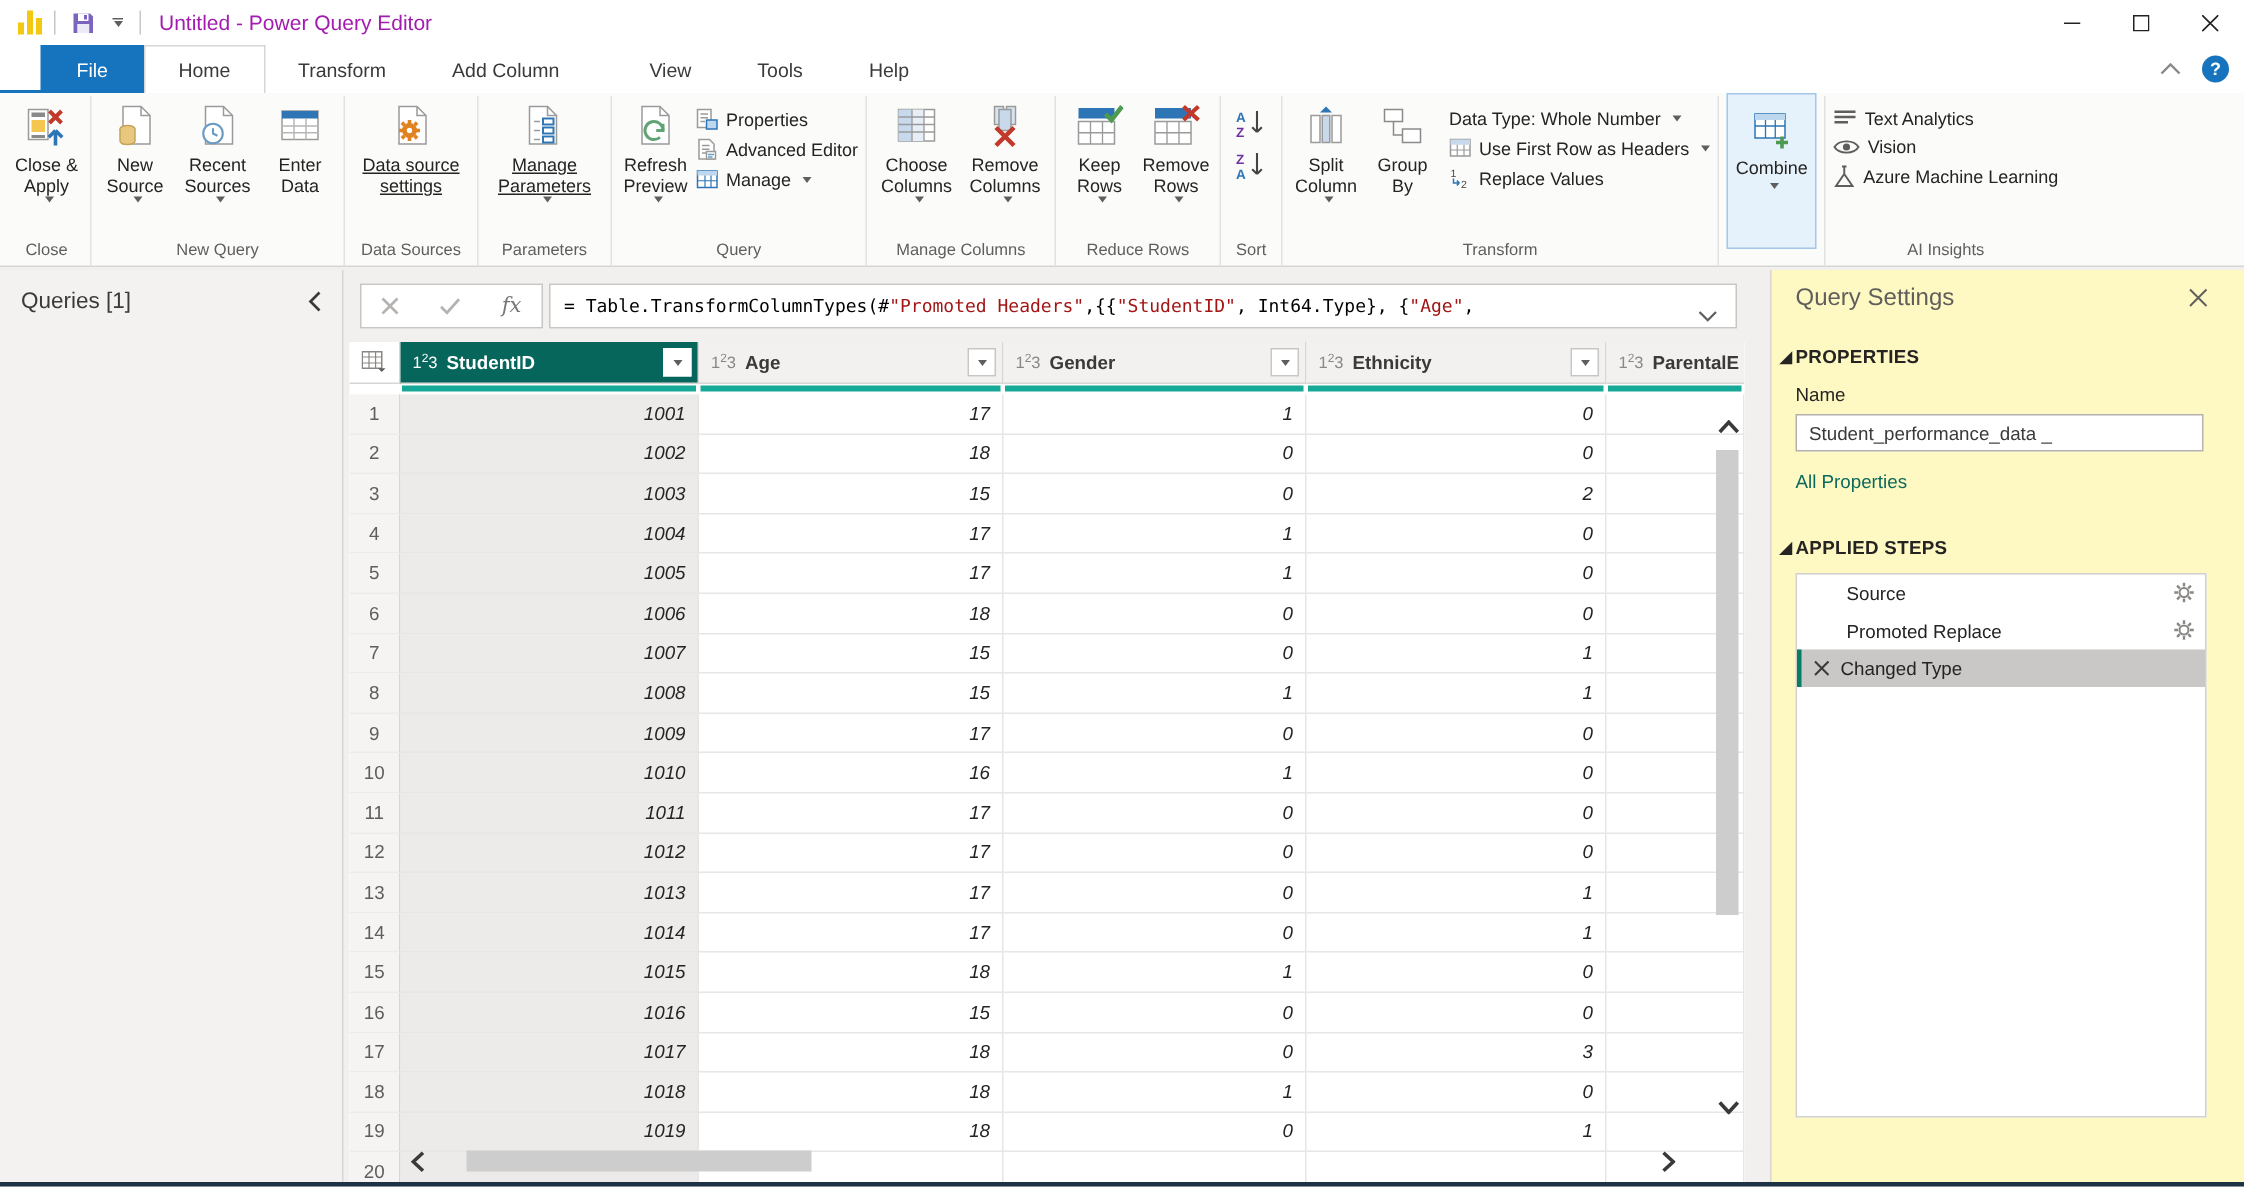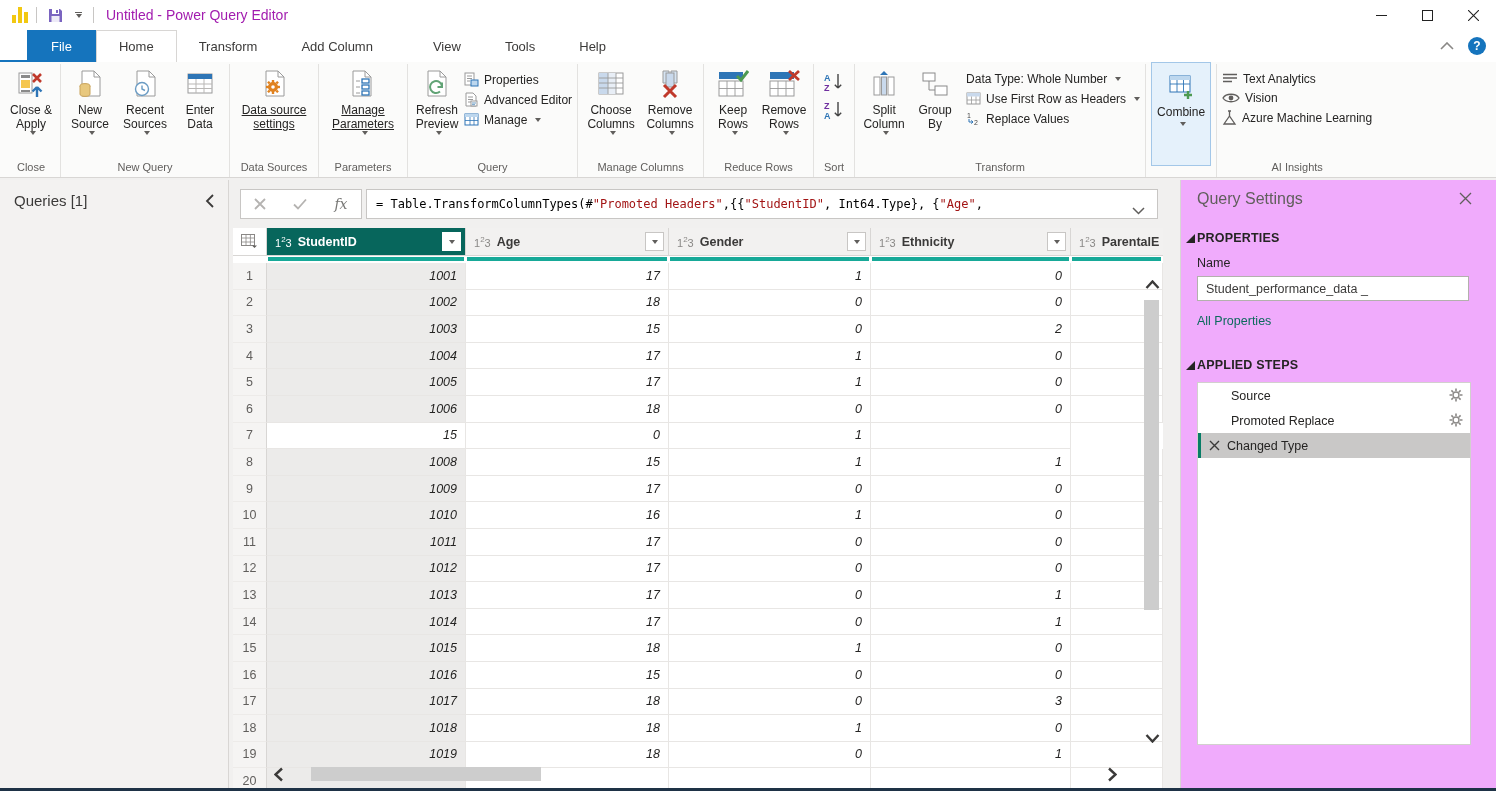--- a/index.html
+++ b/index.html
@@ -78,21 +78,21 @@
   .grow .cell.empty { justify-content:flex-start; }
 
   
   #vscroll { position:absolute; right:1px; top:40px; width:20px; bottom:24px; }
   #vthumb { position:absolute; left:2px; width:15px; top:32px; height:310px; background:#CDCDCD; }
   .scroll-arrow { position:absolute; display:flex; align-items:center; justify-content:center; width:20px; height:20px; }
   #hscroll { position:absolute; left:36px; right:42px; top:537px; height:18px; }
   #hthumb { position:absolute; left:42px; top:2px; width:230px; height:14px; background:#CDCDCD; }
 
   
-  #settings { position:absolute; left:1180px; top:180px; width:316px; height:608px; background:#f0abfc; border-left:1px solid #D8D6D4; }
+  #settings { position:absolute; left:1180px; top:180px; width:316px; height:608px; background:#fef9c3; border-left:1px solid #D8D6D4; }
   #qs-title { position:absolute; left:16px; top:10px; font-size:16px; color:#605E5C; }
   #qs-close { position:absolute; right:24px; top:12px; }
   .qs-h { position:absolute; left:16px; font-size:12.5px; font-weight:bold; color:#252423; letter-spacing:.2px; }
   .expander { position:absolute; left:5px; }
   #qs-name-label { position:absolute; left:16px; top:76px; font-size:12.5px; color:#252423; }
   #qs-name-input { position:absolute; left:16px; top:96px; width:272px; height:25px; border:1px solid #B3B0AD; background:#fff; font-size:12.5px; color:#3B3A39; padding:0 8px; font-family:"Liberation Sans",sans-serif; }
   #qs-allprops { position:absolute; left:16px; top:134px; font-size:12.5px; color:#0C6A5D; }
   #steps-box { position:absolute; left:16px; top:202px; width:274px; height:363px; border:1px solid #D2D0CE; background:#fff; }
   .step { height:25px; display:flex; align-items:center; padding-left:33px; font-size:12.5px; color:#252423; position:relative; }
   .step .gear { position:absolute; right:7px; top:5px; }
@@ -601,20 +601,21 @@
       <div class="gridrow grow">
         <div class="rnum">6</div>
         <div class="cell selcol">1006</div>
         <div class="cell">18</div>
         <div class="cell">0</div>
         <div class="cell">0</div>
         <div class="cell empty"></div>
       </div>
       <div class="gridrow grow">
         <div class="rnum">7</div>
+        <div class="cell selcol">1007</div>
         <div class="cell">15</div>
         <div class="cell">0</div>
         <div class="cell">1</div>
         <div class="cell empty"></div>
       </div>
       <div class="gridrow grow">
         <div class="rnum">8</div>
         <div class="cell selcol">1008</div>
         <div class="cell">15</div>
         <div class="cell">1</div>

